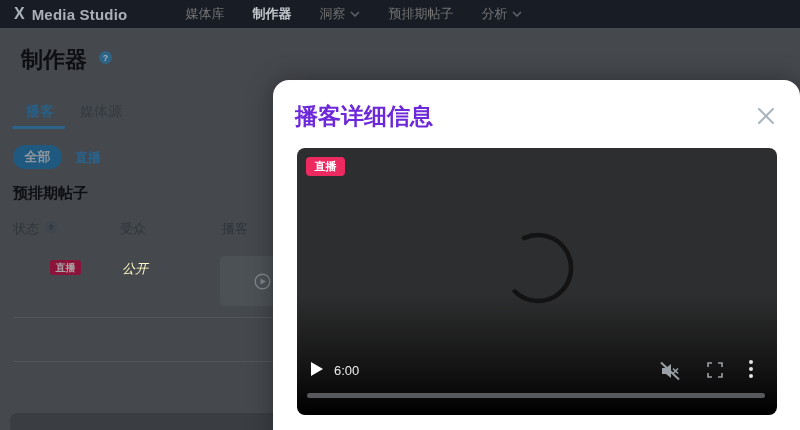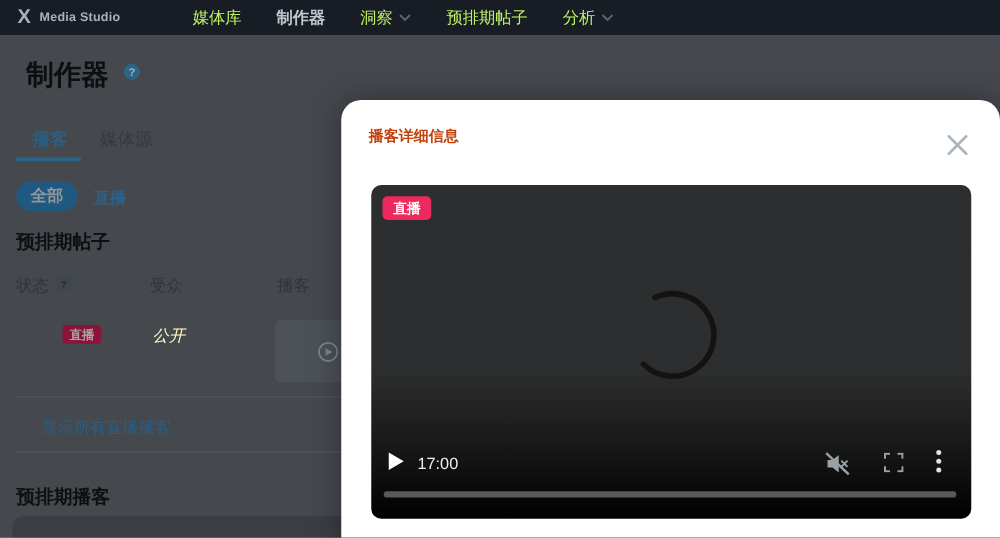--- a/index.html
+++ b/index.html
@@ -4,23 +4,23 @@
 <style>
   html,body{margin:0;padding:0;background:#45484d;}
   #app{position:relative;width:800px;height:430px;overflow:hidden;
        font-family:"Liberation Sans",sans-serif;}
 
   
   .nav{position:absolute;left:0;top:0;width:800px;height:28px;background:#181d25;
        display:flex;align-items:center;z-index:1;}
   .logo{display:flex;align-items:center;margin-left:14px;cursor:pointer;}
   .logo-x{color:#a9b0b6;font-weight:700;font-size:16px;margin-right:7px;}
-  .brand{color:#a9b0b6;font-weight:700;font-size:10px;letter-spacing:0.2px;}
+  .brand{color:#a9b0b6;font-weight:700;font-size:15px;letter-spacing:0.2px;}
   .nav-items{display:flex;gap:28px;margin-left:58px;align-items:center;}
-  .nav-item{font-size:13px;color:#bef264;display:flex;align-items:center;gap:5px;cursor:pointer;}
+  .nav-item{font-size:13px;color:#737373;display:flex;align-items:center;gap:5px;cursor:pointer;}
   .nav-item.active{color:#c3c8cd;font-weight:700;}
 
   
   .content{position:absolute;left:0;top:28px;width:800px;height:402px;background:#45484d;}
   .page-title{position:absolute;left:21px;top:17px;font-size:22px;font-weight:700;color:#0c0e11;}
   .info-icon{position:absolute;left:99px;top:23px;width:13px;height:13px;border-radius:50%;
              background:#2e6385;color:#9fb4c2;font-size:9px;font-weight:700;
              display:flex;align-items:center;justify-content:center;cursor:pointer;}
   .tab{position:absolute;top:75px;font-size:14px;cursor:pointer;}
   .tab.t0{left:26px;color:#2a5f83;font-weight:700;}
@@ -52,21 +52,21 @@
   .thumb svg{position:absolute;left:34px;top:17px;}
   .divider{position:absolute;left:13px;right:0;height:1px;background:#52555a;}
   .dv1{top:289px;} .dv2{top:333px;}
   .show-all-link{position:absolute;left:33px;top:305px;font-size:13px;color:#295f86;cursor:pointer;}
   .bottom-box{position:absolute;left:10px;top:385px;width:790px;height:17px;
               background:#3a3e43;border-radius:8px 8px 0 0;}
 
   
   .modal{position:absolute;left:273px;top:80px;width:527px;height:360px;background:#ffffff;
          border-radius:16px 16px 0 0;box-shadow:0 0 24px rgba(0,0,0,0.35);z-index:5;}
-  .modal-title{position:absolute;left:22px;top:21px;font-size:12px;font-weight:700;color:#c2410c;}
+  .modal-title{position:absolute;left:22px;top:21px;font-size:23px;font-weight:700;color:#6d28d9;}
   .modal-close{position:absolute;right:25px;top:27px;width:18px;height:18px;cursor:pointer;}
 
   .player{position:absolute;left:24px;top:68px;width:480px;height:267px;border-radius:8px;
           overflow:hidden;cursor:pointer;
           background:linear-gradient(180deg,#2d2e2f 0%,#2d2e2f 55%,#141414 82%,#000000 100%);}
   .live-badge{position:absolute;left:9px;top:9px;width:39px;height:19px;border-radius:4px;
               background:#ec2a60;color:#ffffff;font-size:11px;font-weight:700;
               display:flex;align-items:center;justify-content:center;}
   .spinner{position:absolute;left:0;top:0;}
   .play-btn{position:absolute;left:13px;top:213px;width:14px;height:16px;cursor:pointer;}
@@ -134,43 +134,41 @@
     <div class="status-badge">直播</div>
     <div class="audience">公开</div>
     <div class="thumb">
       <svg width="17" height="17" viewBox="0 0 17 17">
         <circle cx="8.5" cy="8.5" r="7.3" stroke="#7d848b" stroke-width="1.4" fill="none"></circle>
         <path d="M6.5 5.5 L12 8.5 L6.5 11.5 Z" fill="#7d848b"></path>
       </svg>
     </div>
 
     <div class="divider dv1"></div>
-    <div class="show-all-link">显示所有直播播客</div>
     <div class="divider dv2"></div>
 
-    <div class="section-heading sh-sched">预排期播客</div>
     <div class="bottom-box"></div>
   </div>
 
   <div class="modal">
     <div class="modal-title">播客详细信息</div>
     <svg class="modal-close" viewBox="0 0 18 18">
       <path d="M2 2 L16 16 M16 2 L2 16" stroke="#a8b4be" stroke-width="2" stroke-linecap="round"></path>
     </svg>
 
     <div class="player">
       <svg class="spinner" width="480" height="267" viewBox="0 0 480 267">
         <path d="M227.1 90.1 A33 33 0 1 1 217.7 143.3" stroke="#131313" stroke-width="4.5" fill="none" stroke-linecap="round"></path>
       </svg>
       <div class="live-badge">直播</div>
 
       <svg class="play-btn" viewBox="0 0 14 16">
         <path d="M1 1 L13 8 L1 15 Z" fill="#ffffff"></path>
       </svg>
-      <div class="time">17:00</div>
+      <div class="time">6:00</div>
 
       <svg class="ctl mute" width="22" height="20" viewBox="0 0 22 20">
         <path d="M3 7 H7 L12 3 V17 L7 13 H3 Z" fill="#9aa0a5"></path>
         <path d="M14 7.5 L19 12.5 M19 7.5 L14 12.5" stroke="#9aa0a5" stroke-width="1.6"></path>
         <path d="M2 1.5 L20 18.5" stroke="#9aa0a5" stroke-width="2"></path>
       </svg>
       <svg class="ctl fullscreen" width="16" height="16" viewBox="0 0 16 16">
         <path d="M5 1 H1 V5 M11 1 H15 V5 M15 11 V15 H11 M5 15 H1 V11" stroke="#9aa0a5" stroke-width="1.6" fill="none"></path>
       </svg>
       <svg class="ctl kebab" width="6" height="20" viewBox="0 0 6 20">

